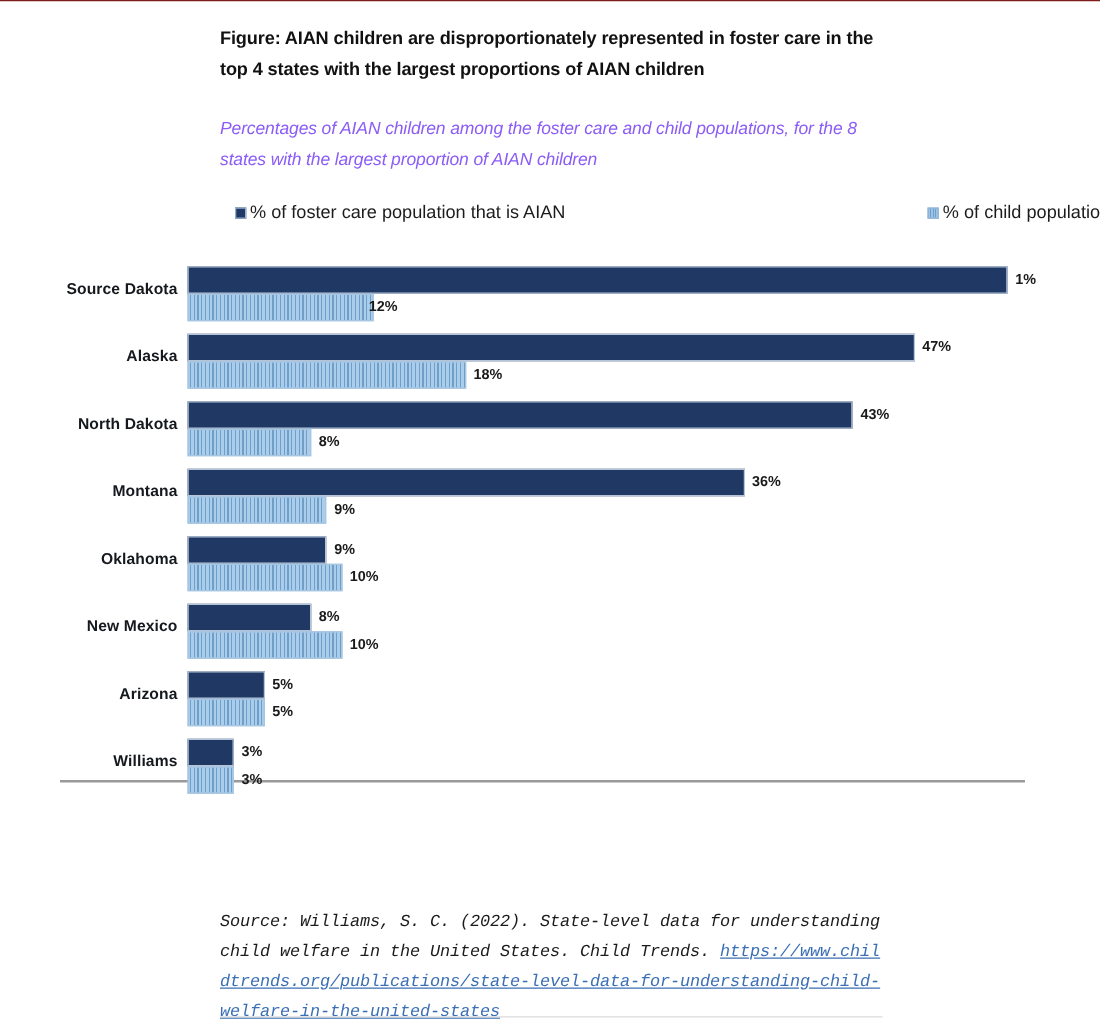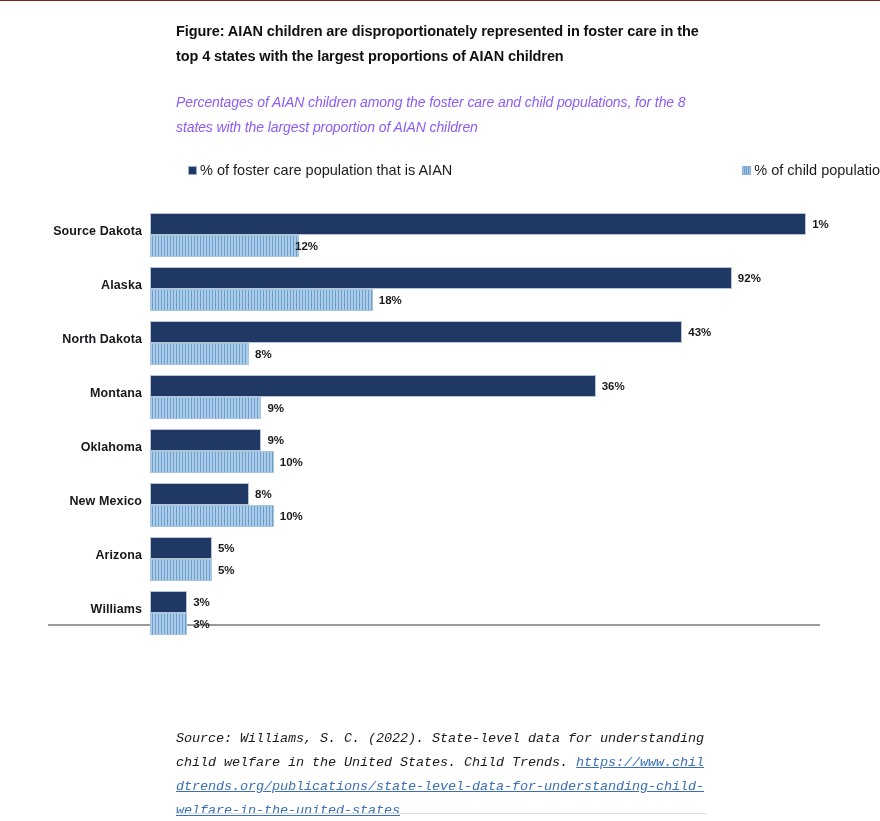--- a/index.html
+++ b/index.html
@@ -223,21 +223,21 @@
             <div class="bar child" title="South Dakota — % of child population that is AIAN: 12%" style="width: 148.56px;"></div>
             <div class="bar-value" style="left: 145px;">12%</div>
           </div>
         </div>
       </div>
       <div class="row">
         <div class="row-label">Alaska</div>
         <div class="bars">
           <div class="bar-wrap">
             <div class="bar foster" title="Alaska — % of foster care population that is AIAN: 47%" style="width: 581.86px;"></div>
-            <div class="bar-value" style="left: 587.86px;">92%</div>
+            <div class="bar-value" style="left: 587.86px;">47%</div>
           </div>
           <div class="bar-wrap">
             <div class="bar child" title="Alaska — % of child population that is AIAN: 18%" style="width: 222.84px;"></div>
             <div class="bar-value" style="left: 228.84px;">18%</div>
           </div>
         </div>
       </div>
       <div class="row">
         <div class="row-label">North Dakota</div>
         <div class="bars">

